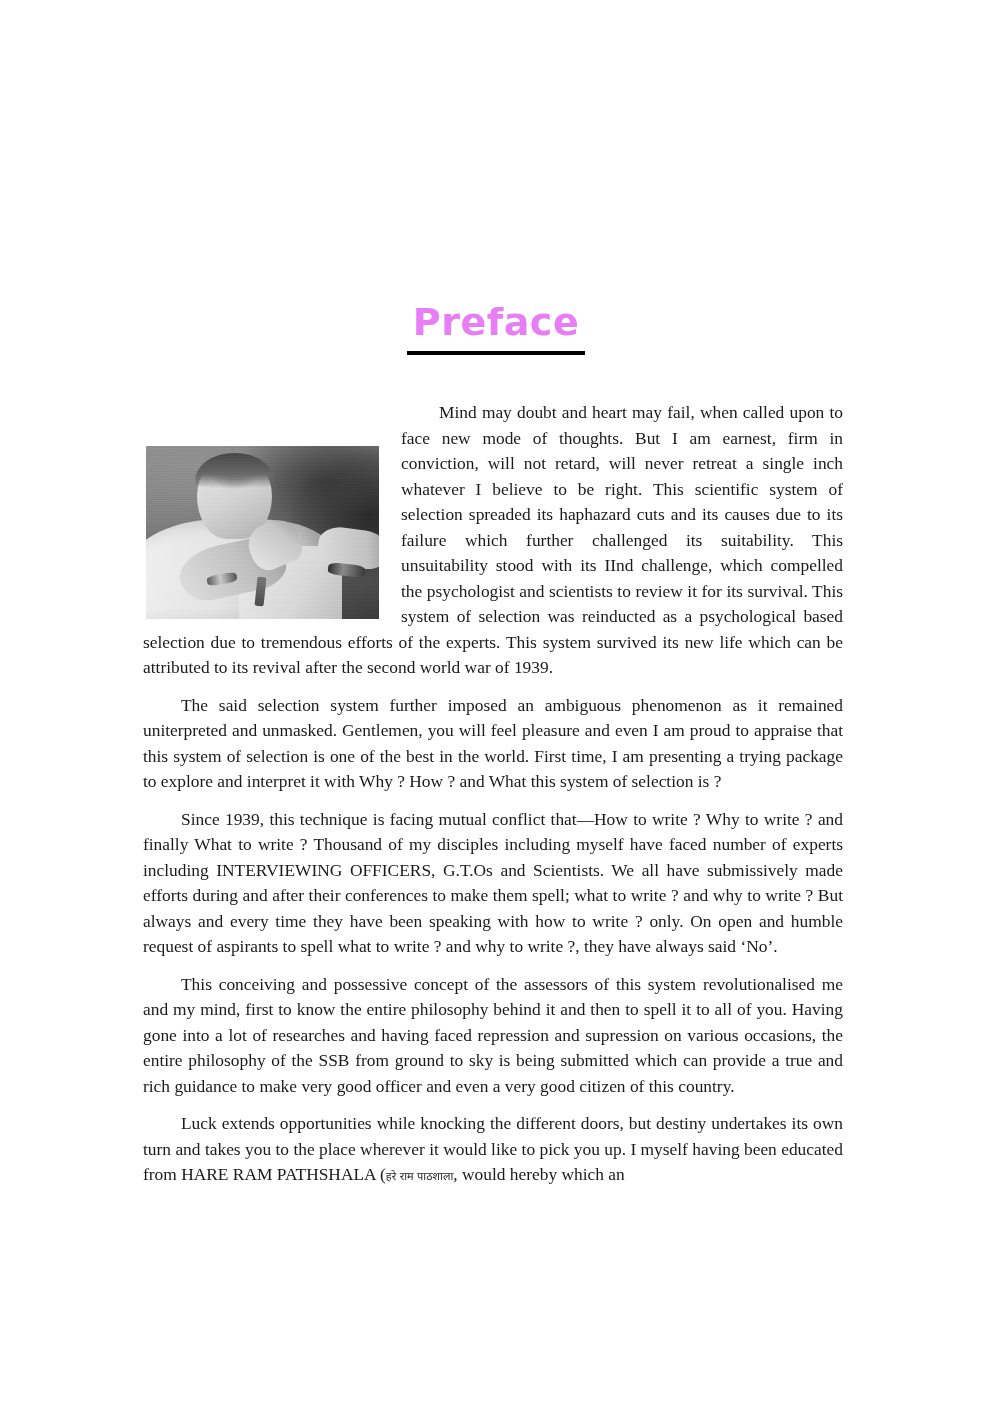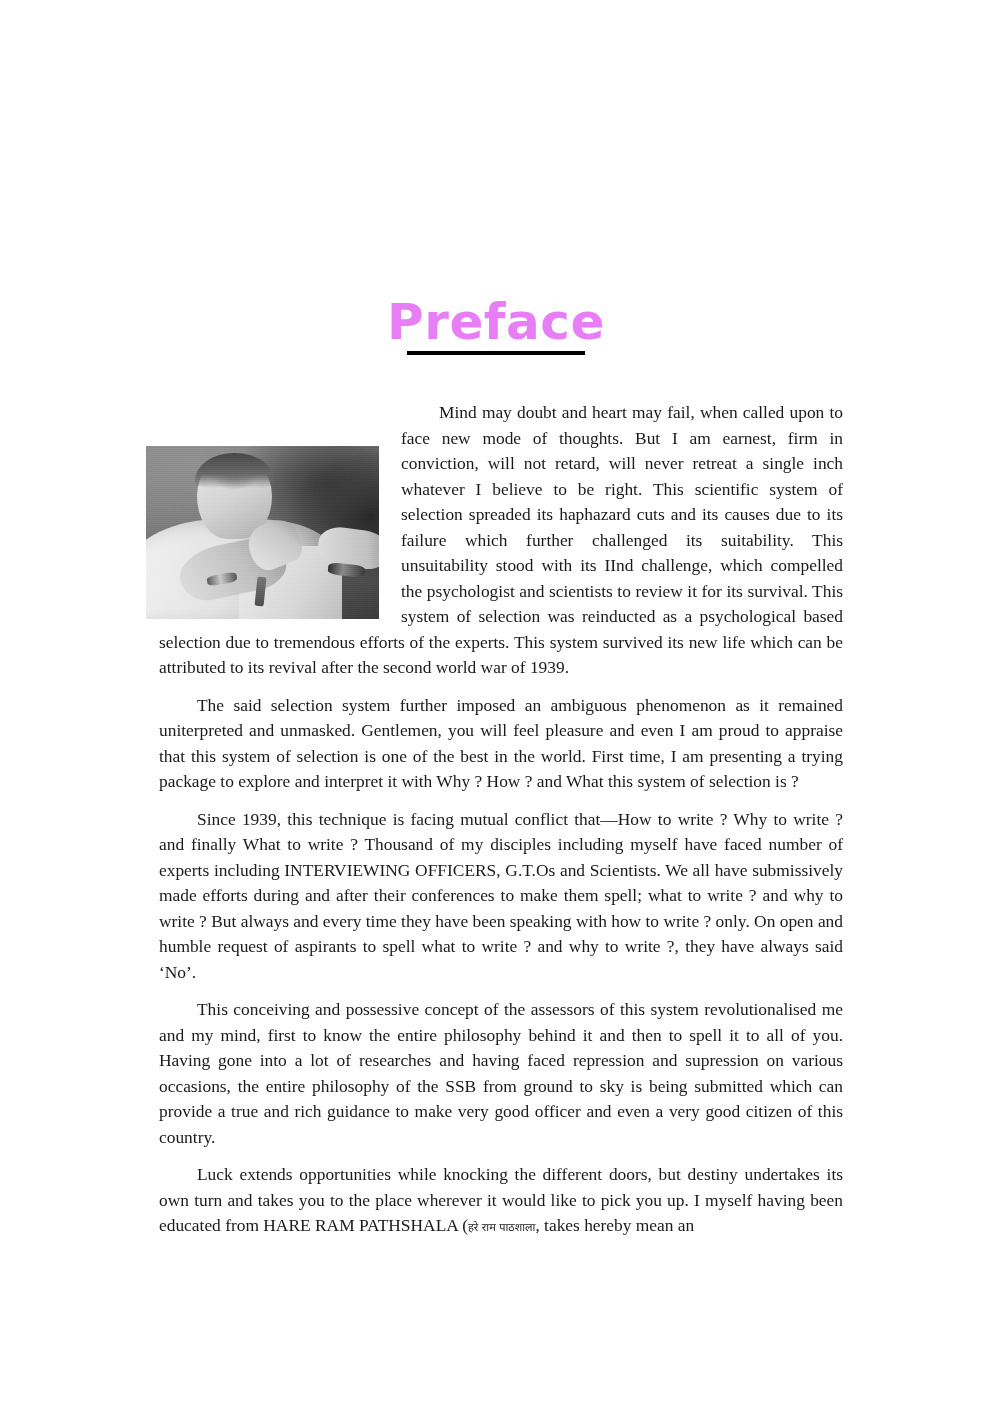--- a/index.html
+++ b/index.html
@@ -22,21 +22,21 @@
     position: absolute;
     top: 296px;
     left: 0;
     width: 992px;
     text-align: center;
   }
   .title-text {
     display: inline-block;
     font-family: "DejaVu Sans", "Liberation Sans", sans-serif;
     font-weight: bold;
-    font-size: 50px;
+    font-size: 38px;
     line-height: 52px;
     letter-spacing: 0.5px;
     color: #e87ef5;
   }
   .title-rule {
     display: block;
     width: 178px;
     height: 4px;
     background: #000000;
     margin: 3px auto 0 auto;
@@ -179,21 +179,21 @@
   .photo .grain {
     position: absolute;
     inset: 0;
     background:
       repeating-linear-gradient(0deg, rgba(255,255,255,0.035) 0 1px, rgba(0,0,0,0.035) 1px 2px);
     mix-blend-mode: overlay;
   }
 
   
   p.para {
-    margin: 0 0 12px 16px;
+    margin: 0 0 12px 0;
     font-size: 17.4px;
     line-height: 25.5px;
     text-align: justify;
     text-indent: 38px;
     hyphens: none;
   }
   p.para:last-child { margin-bottom: 0; }
   .devanagari {
     font-family: "DejaVu Sans", "Liberation Sans", sans-serif;
     font-size: 11px;
@@ -226,16 +226,16 @@
         <span class="pen"></span>
         <span class="grain"></span>
       </div>
     </div>
 
     <p class="para">Mind may doubt and heart may fail, when called upon to face new mode of thoughts. But I am earnest, firm in conviction, will not retard,  will never retreat a single inch whatever I believe to be right. This scientific system of selection spreaded its haphazard cuts and its causes due to its failure which further challenged its suitability. This unsuitability stood with its IInd challenge, which compelled the psychologist and scientists to review it for its survival. This system of selection was reinducted as a psychological based selection due to tremendous efforts of the experts. This system survived its new life which can be attributed to its revival after the second world war of 1939.</p>
     <p class="para">The said selection system further imposed an ambiguous phenomenon as it remained uniterpreted and unmasked. Gentlemen, you will feel pleasure and even I am proud to appraise that this system of selection is one of the best in the world. First time, I am presenting a trying package to explore and interpret it with Why ? How ? and What this system of selection is ?</p>
     <p class="para">Since 1939, this technique is facing mutual conflict that—How to write ? Why to write ? and finally What to write ? Thousand of my disciples including myself have faced number of experts including INTERVIEWING OFFICERS, G.T.Os and Scientists. We all have submissively made efforts during and after their conferences to make them spell; what to write ? and why to write ? But always and every time they have been speaking with how to write ? only. On open and humble request of aspirants to spell what to write ? and why to write ?, they have always said ‘No’.</p>
     <p class="para">This conceiving and possessive concept of the assessors of this system revolutionalised me and my mind, first to know the entire philosophy behind it and then to spell it to all of you. Having gone into a lot of researches and having faced repression and supression on various occasions, the entire philosophy of the SSB from ground to sky is being submitted which can provide a true and rich guidance to make very good officer and even a very good citizen of this country.</p>
 
-    <p class="para"><span>Luck extends opportunities while knocking the different doors, but destiny undertakes its own turn and takes you to the place wherever it would like to pick you up. I myself having been educated from HARE RAM PATHSHALA  (</span><span class="devanagari">हरे राम पाठशाला</span><span>, takes hereby mean an</span></p>
+    <p class="para"><span>Luck extends opportunities while knocking the different doors, but destiny undertakes its own turn and takes you to the place wherever it would like to pick you up. I myself having been educated from HARE RAM PATHSHALA  (</span><span class="devanagari">हरे राम पाठशाला</span><span>, would hereby which an</span></p>
 
   </div>
 </div>
 
 </body></html>

